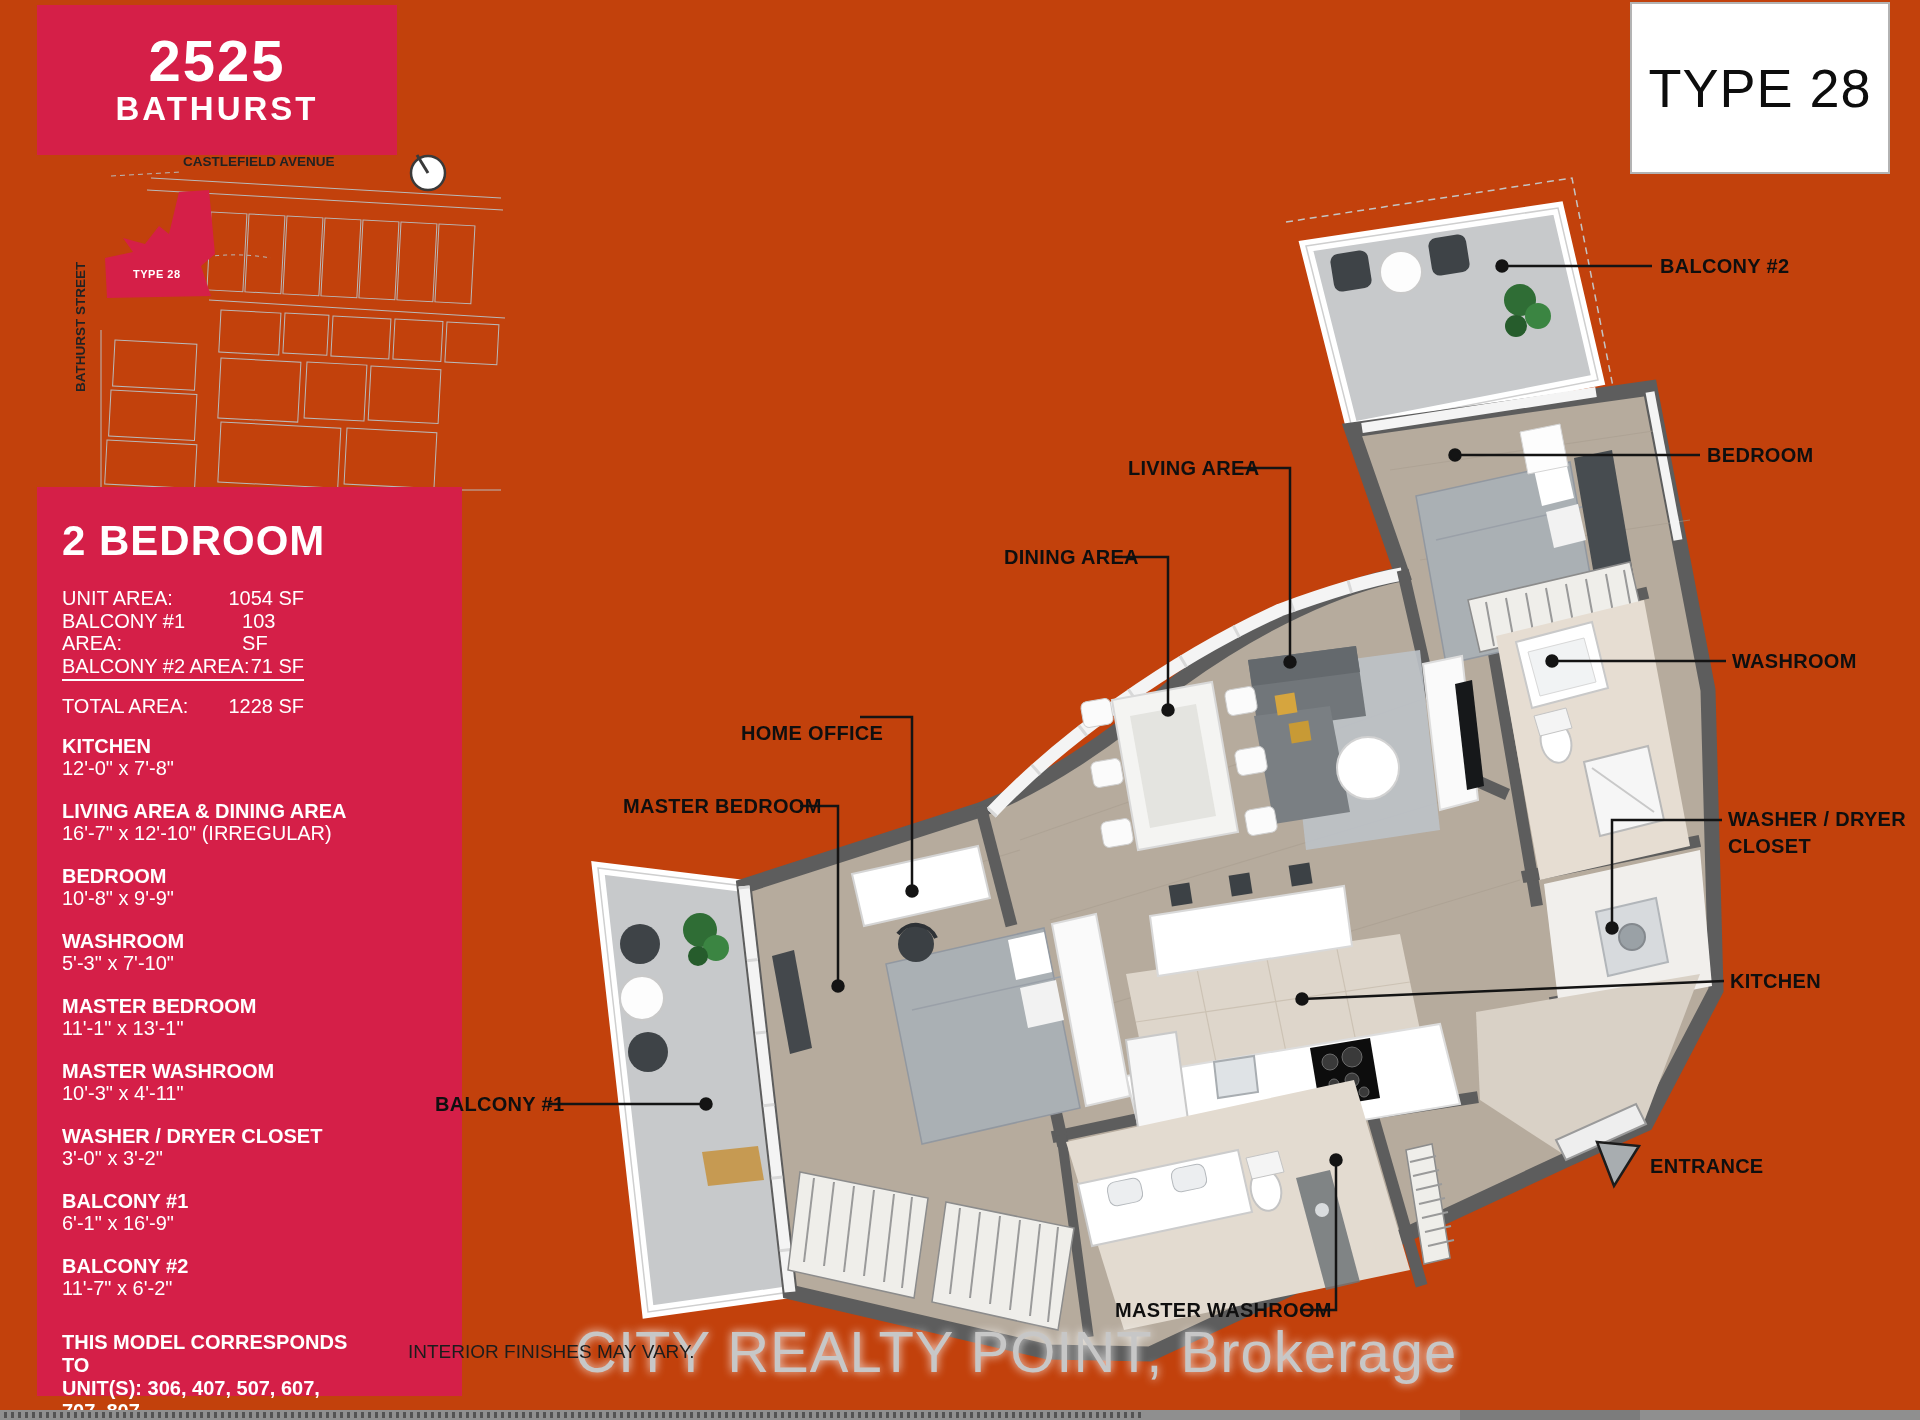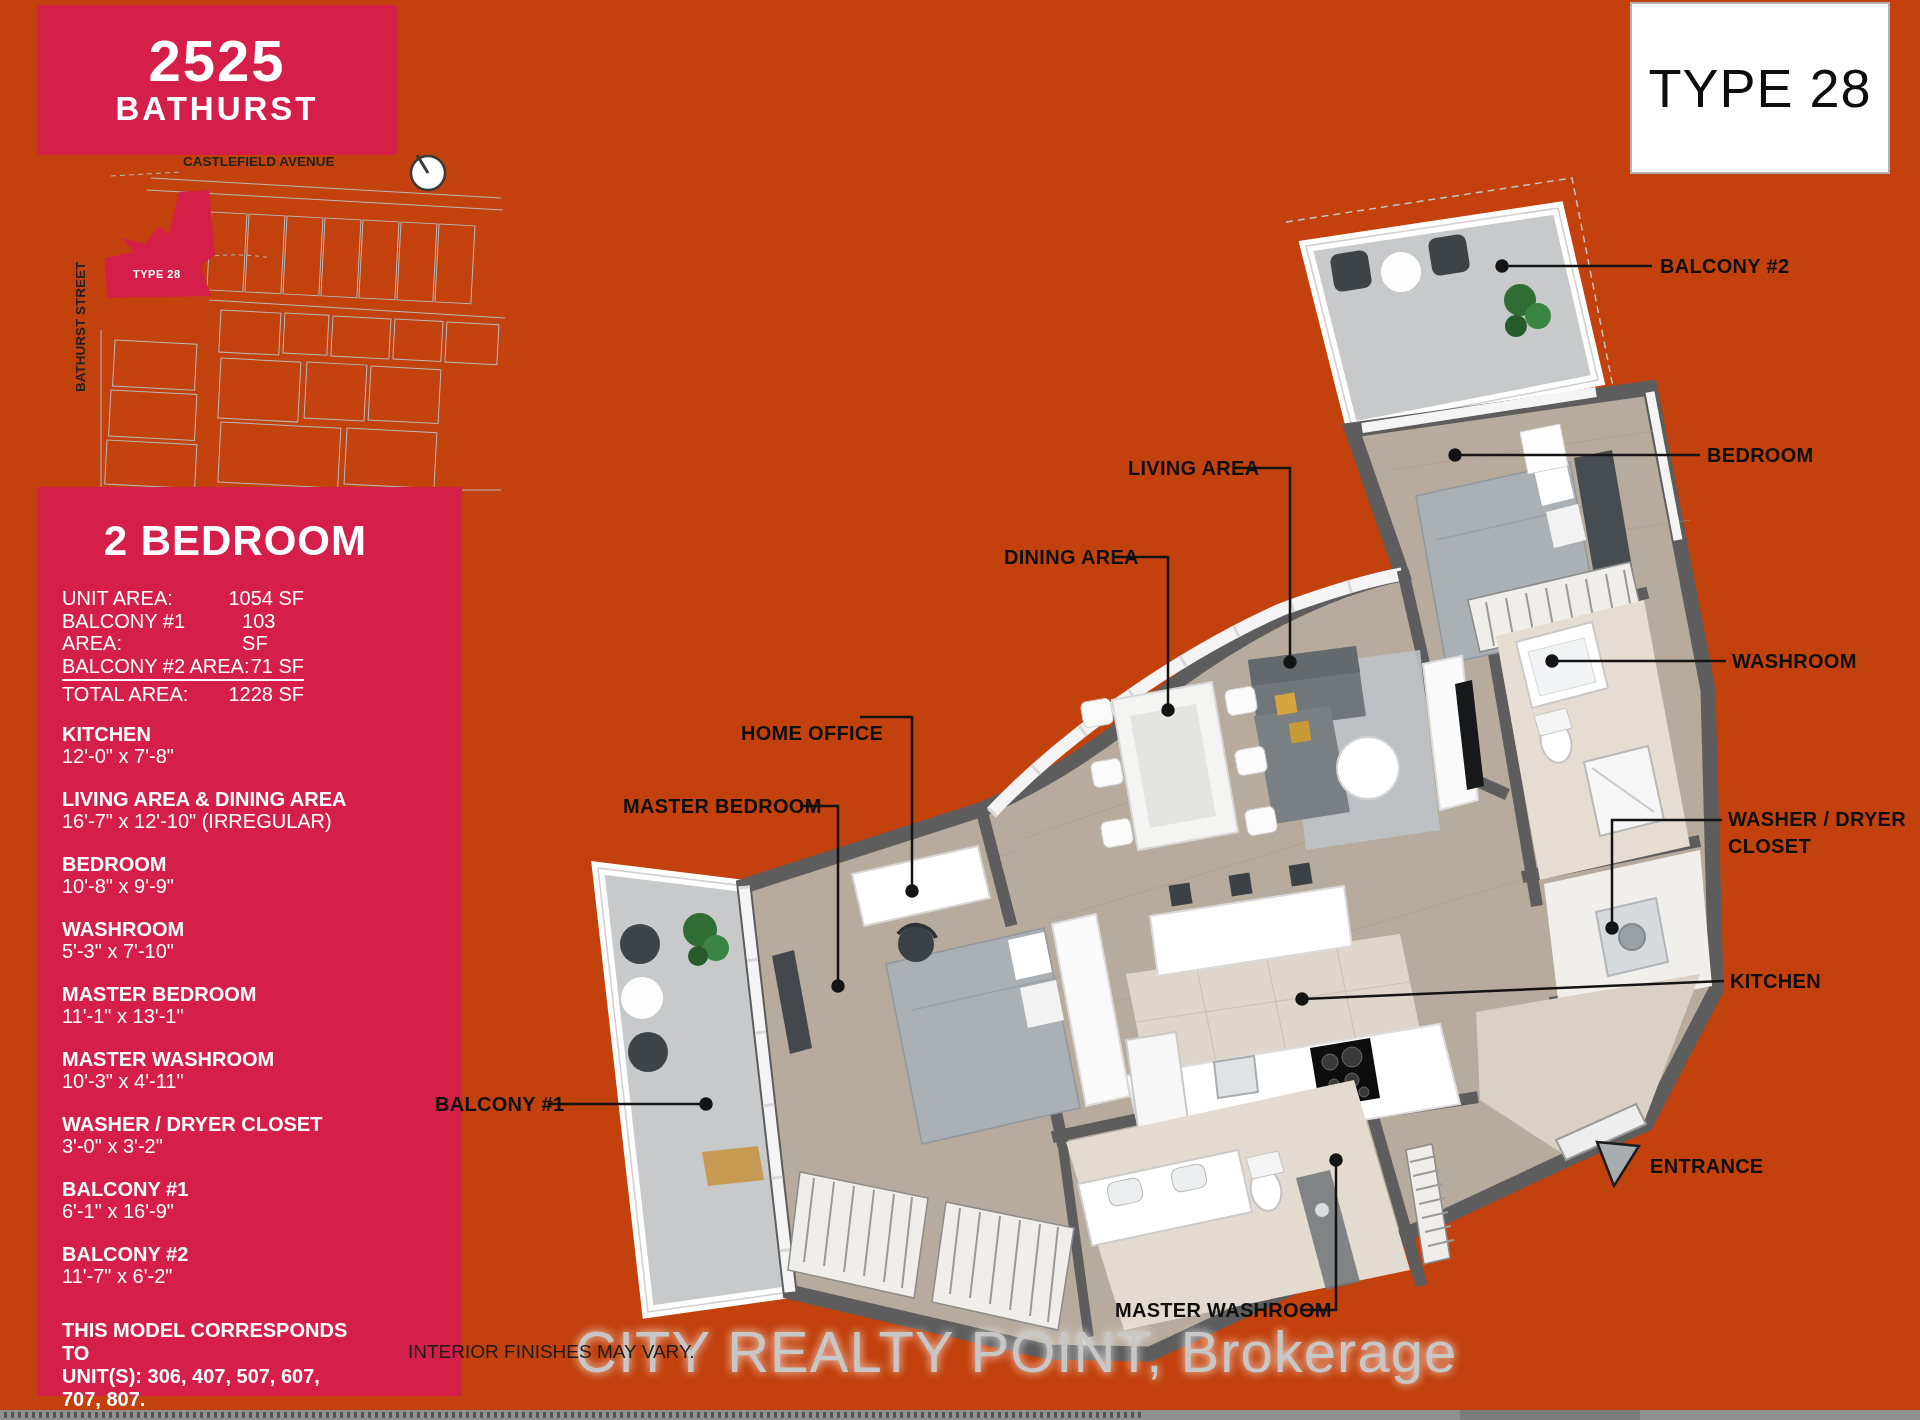--- a/index.html
+++ b/index.html
@@ -9,24 +9,24 @@
   
   .brand-box{position:absolute;left:37px;top:5px;width:360px;height:150px;background:#d51f48;
              display:flex;flex-direction:column;align-items:center;justify-content:center;color:#fff;}
   .brand-line1{font-size:58px;font-weight:bold;letter-spacing:2px;line-height:1;}
   .brand-line2{font-size:33px;font-weight:bold;letter-spacing:3px;line-height:1.15;}
 
   .site-map{position:absolute;left:25px;top:150px;width:440px;height:345px;margin-left:46px;}
 
   .sidebar{position:absolute;left:37px;top:487px;width:425px;height:909px;background:#d51f48;
            color:#fff;box-sizing:border-box;padding:30px 95px 0 25px;}
-  .sb-title{font-size:42px;font-weight:bold;text-align:right;letter-spacing:1px;margin-bottom:22px;}
+  .sb-title{font-size:42px;font-weight:bold;text-align:left;letter-spacing:1px;margin-bottom:22px;}
   .sb-table{width:242px;font-size:20px;font-weight:normal;line-height:22.5px;}
   .sb-row{display:flex;justify-content:space-between;}
-  .sb-row.underlined{border-bottom:2px solid #fff;padding-bottom:2px;margin-bottom:2px;}
+  .sb-row.underlined{border-bottom:2px solid #fff;padding-bottom:2px;margin-bottom:14px;}
   .sb-rooms{margin-top:17px;font-size:20px;}
   .sb-room{margin-bottom:21px;line-height:22px;}
   .sb-room .rm-name{font-weight:bold;}
   .sb-room .rm-dims{font-weight:normal;}
   .sb-footer{margin-top:32px;font-size:20px;font-weight:bold;line-height:23px;width:300px;}
 
   
   .type-badge{position:absolute;left:1630px;top:2px;width:256px;height:168px;background:#fff;
               border:2px solid #b3b3b3;display:flex;align-items:center;justify-content:center;}
   .type-badge span{font-size:54px;font-weight:500;letter-spacing:1px;color:#0d0d0d;}

